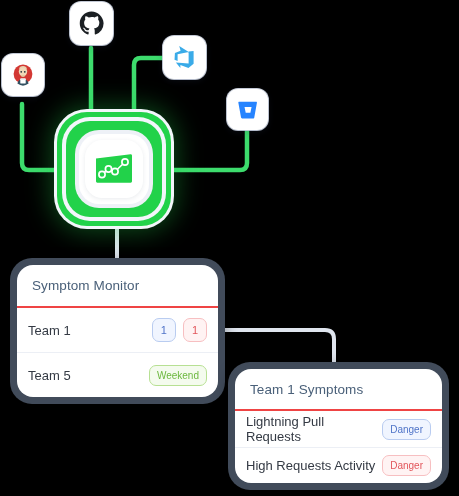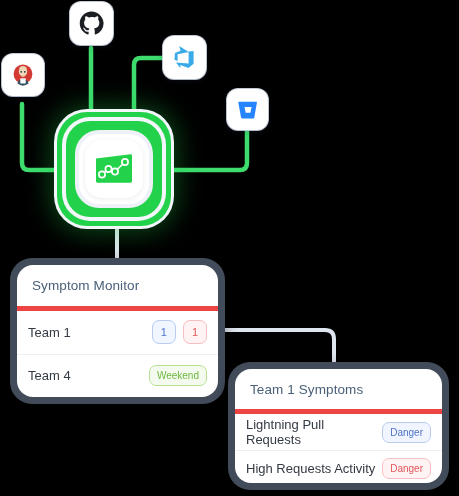--- a/index.html
+++ b/index.html
@@ -53,21 +53,21 @@
     background: #ffffff;
     border-radius: 16px;
     overflow: hidden;
     height: 100%;
     display: flex; flex-direction: column;
   }
   .card-title {
     color: #4a6079;
     font-size: 13.5px;
     padding: 13px 15px 12px 15px;
-    border-bottom: 5px solid #ef4444;
+    border-bottom: 2px solid #ef4444;
     letter-spacing: .1px;
   }
   .card-row {
     display: flex; align-items: center; justify-content: space-between;
     padding: 0 11px;
     flex: 1;
     min-height: 36px;
   }
   .card-row + .card-row { border-top: 1px solid #eceff5; }
   .row-label { color: #343a44; font-size: 13px; }
@@ -166,21 +166,21 @@
 
       <div class="card-row">
         <span class="row-label">Team 1</span>
         <span class="row-badges">
           <span class="badge badge-count b-blue">1</span>
           <span class="badge badge-count b-red">1</span>
         </span>
       </div>
 
       <div class="card-row">
-        <span class="row-label">Team 4</span>
+        <span class="row-label">Team 5</span>
         <span class="row-badges">
           <span class="badge b-green">Weekend</span>
         </span>
       </div>
     </div>
   </div>
 
   <div class="card-outer" id="team-symptoms">
     <div class="card">
       <div class="card-title">Team 1 Symptoms</div>

